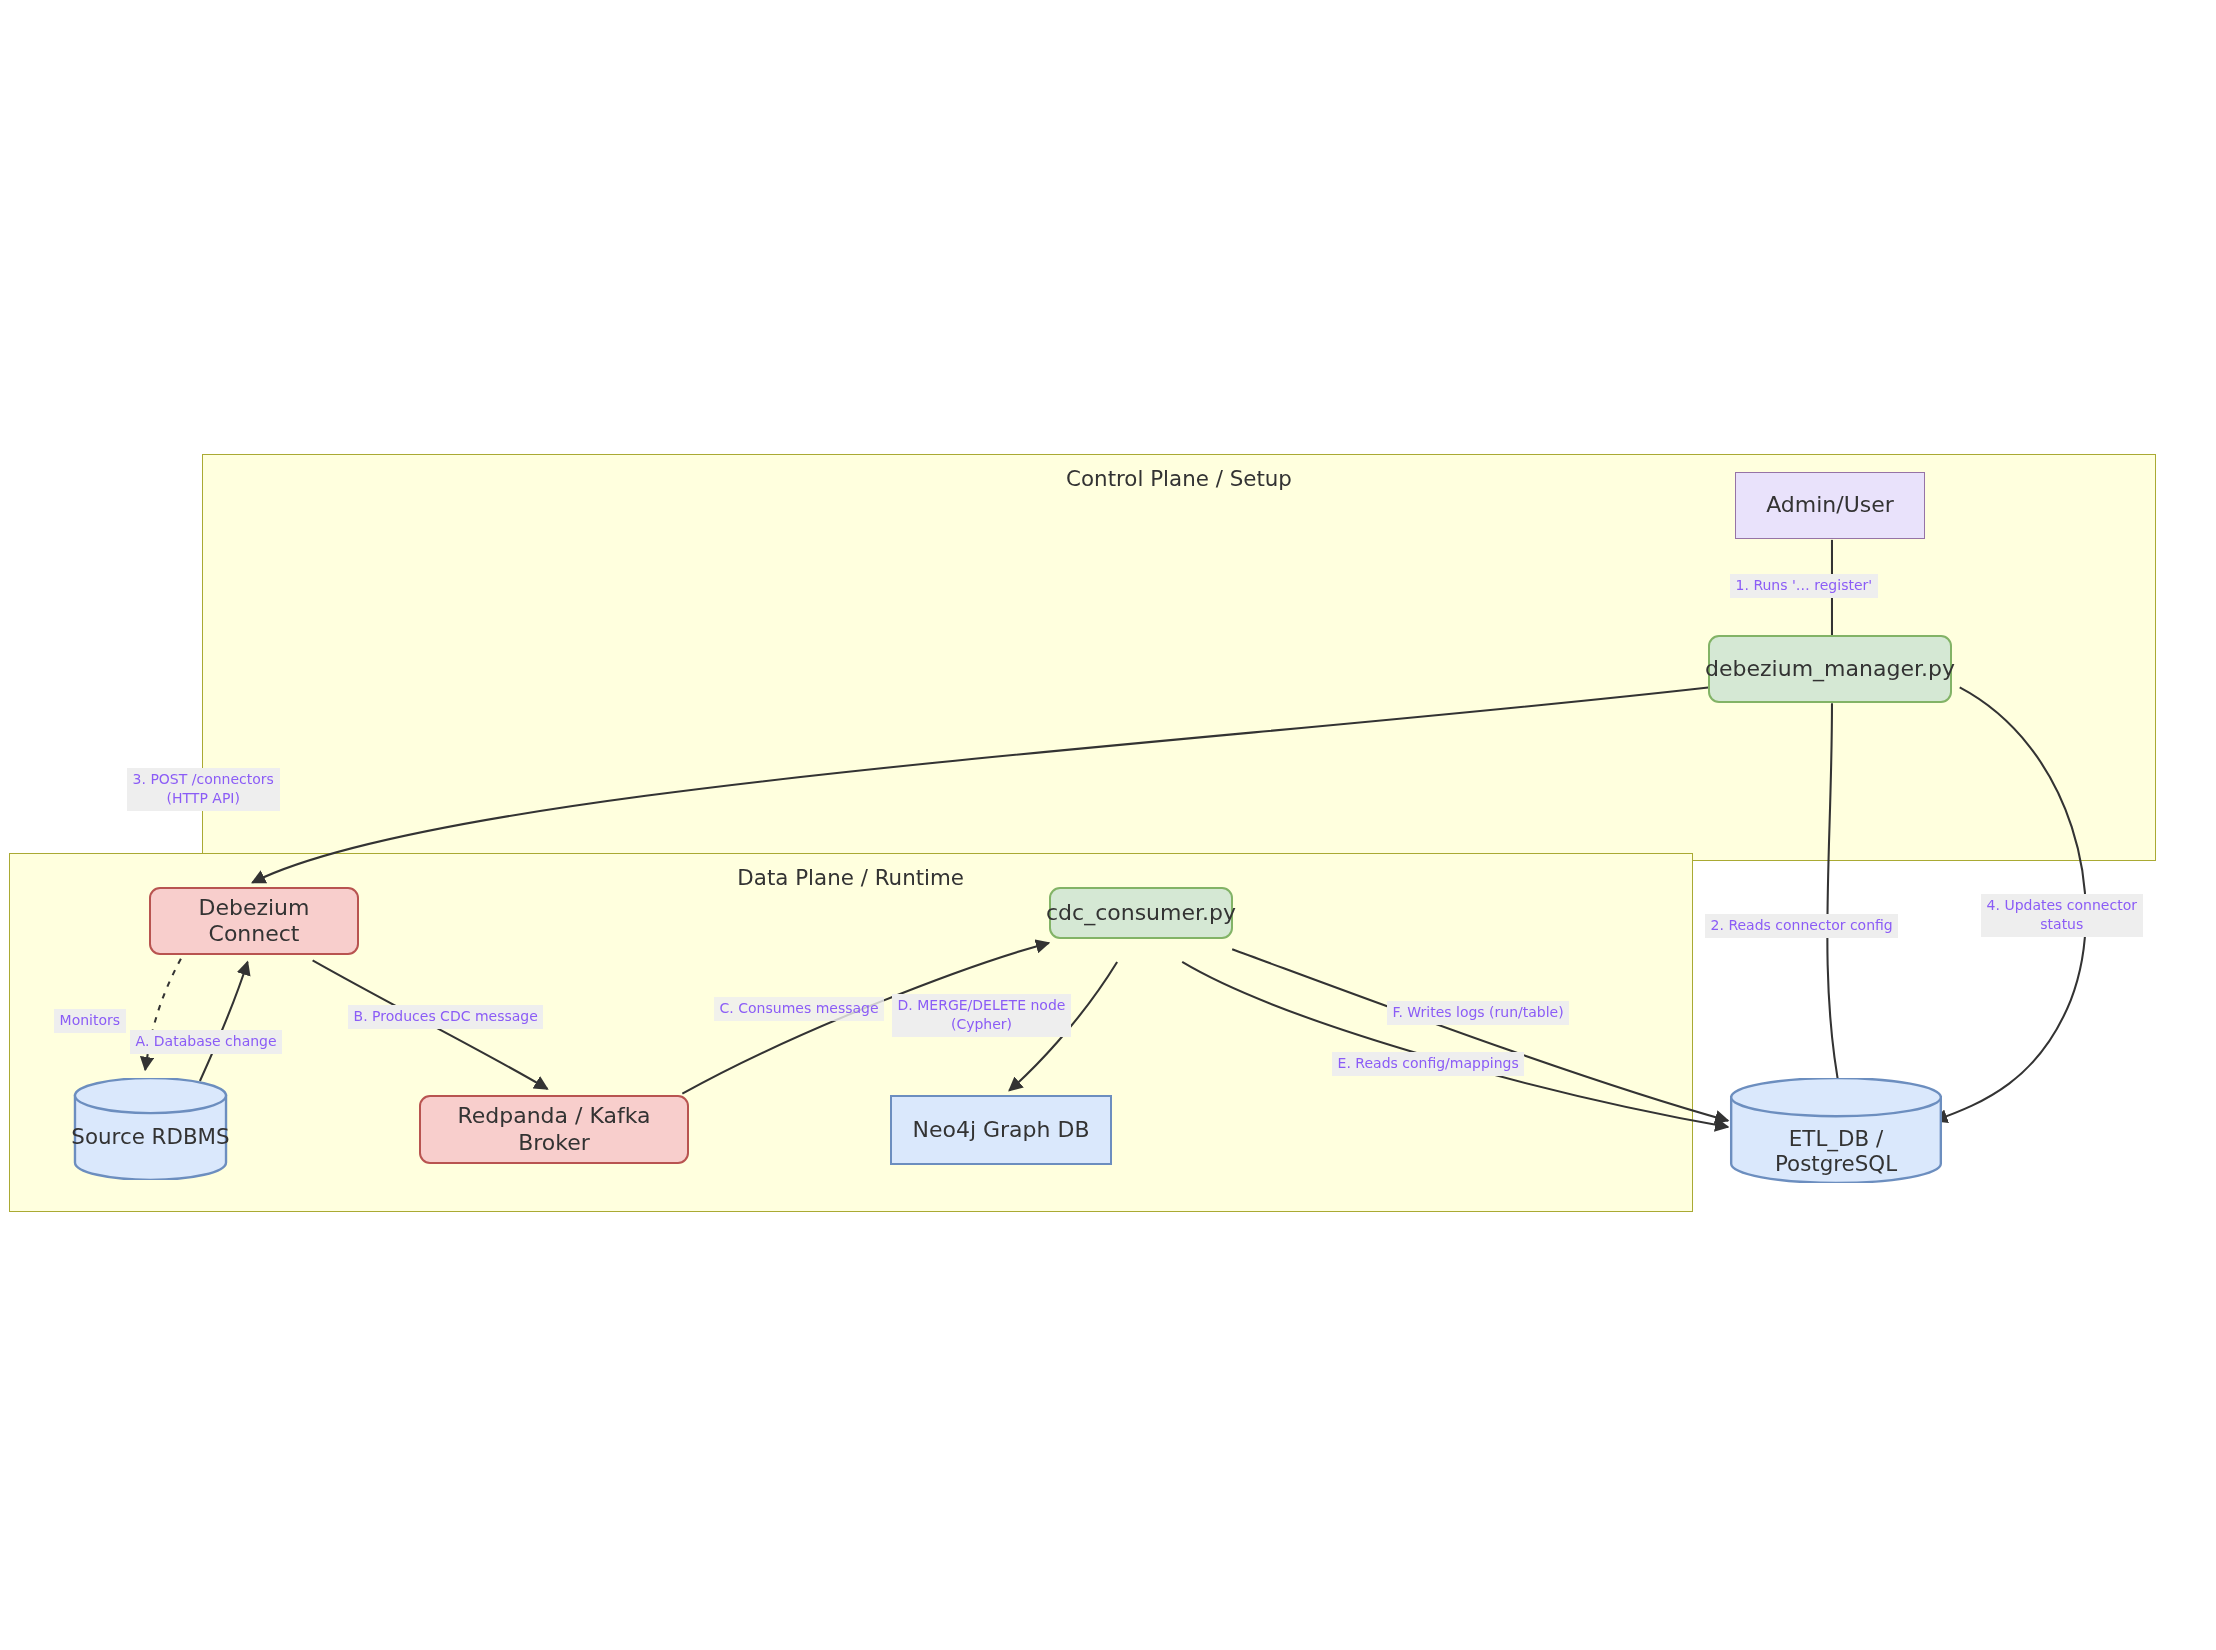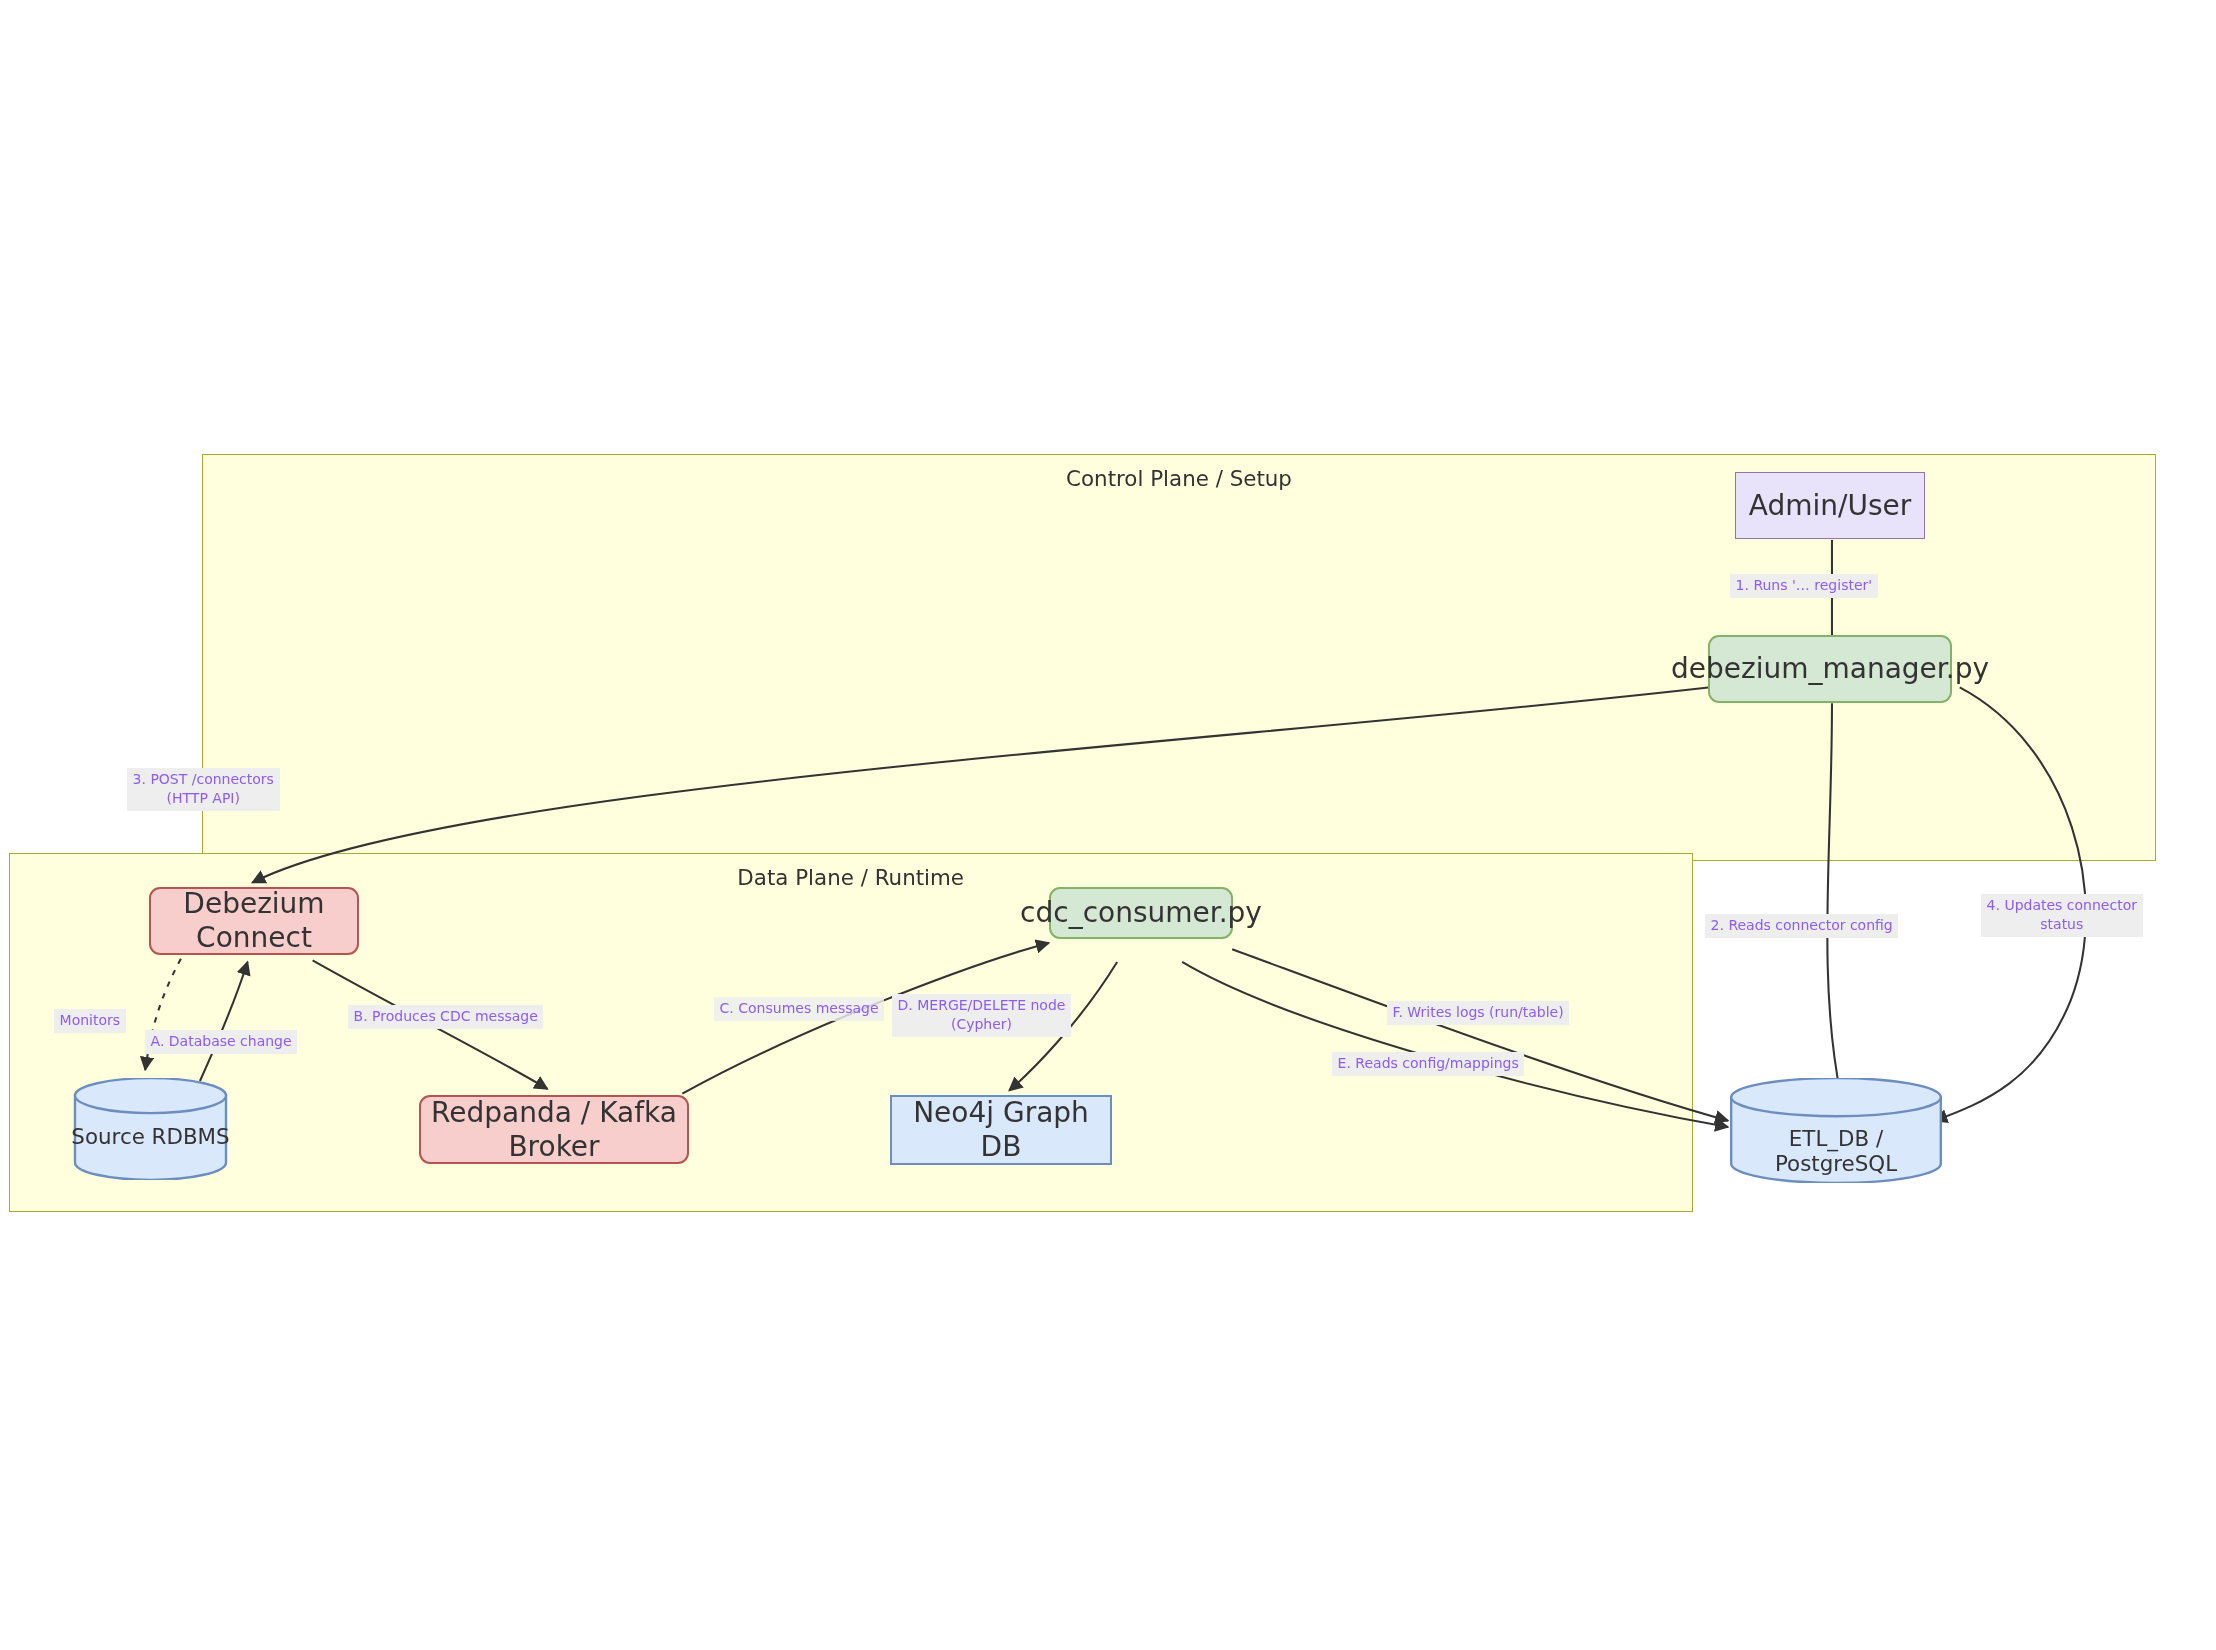--- a/index.html
+++ b/index.html
@@ -41,21 +41,21 @@
     font-size: 21.4px;
     color: #333333;
   }
   .node {
     position: absolute;
     box-sizing: border-box;
     display: flex;
     align-items: center;
     justify-content: center;
     text-align: center;
-    font-size: 28px;
+    font-size: 22px;
     color: #333333;
     line-height: 1.2;
   }
   .node-green {
     background: #d5e8d4;
     border: 2.4px solid #82b366;
     border-radius: 11px;
   }
   .node-red {
     background: #f8cecc;
@@ -187,21 +187,21 @@
   <div class="edge-label" style="left:127px; top:768px;">3. POST /connectors
 (HTTP API)</div>
 
   <div class="edge-label" style="left:1705px; top:914px;">2. Reads connector config</div>
 
   <div class="edge-label" style="left:1981px; top:894px;">4. Updates connector
 status</div>
 
   <div class="edge-label" style="left:54px; top:1009px;">Monitors</div>
 
-  <div class="edge-label" style="left:145px; top:1030px;text-align:center;">A. Database change</div>
+  <div class="edge-label" style="left:130px; top:1030px;text-align:center;">A. Database change</div>
 
   <div class="edge-label" style="left:348px; top:1005px;">B. Produces CDC message</div>
 
   <div class="edge-label transparent-bg" style="left:714px; top:997px;">C. Consumes message</div>
 
   <div class="edge-label" style="left:892px; top:994px;">D. MERGE/DELETE node
 (Cypher)</div>
 
   <div class="edge-label" style="left:1332px; top:1052px;">E. Reads config/mappings</div>
 

